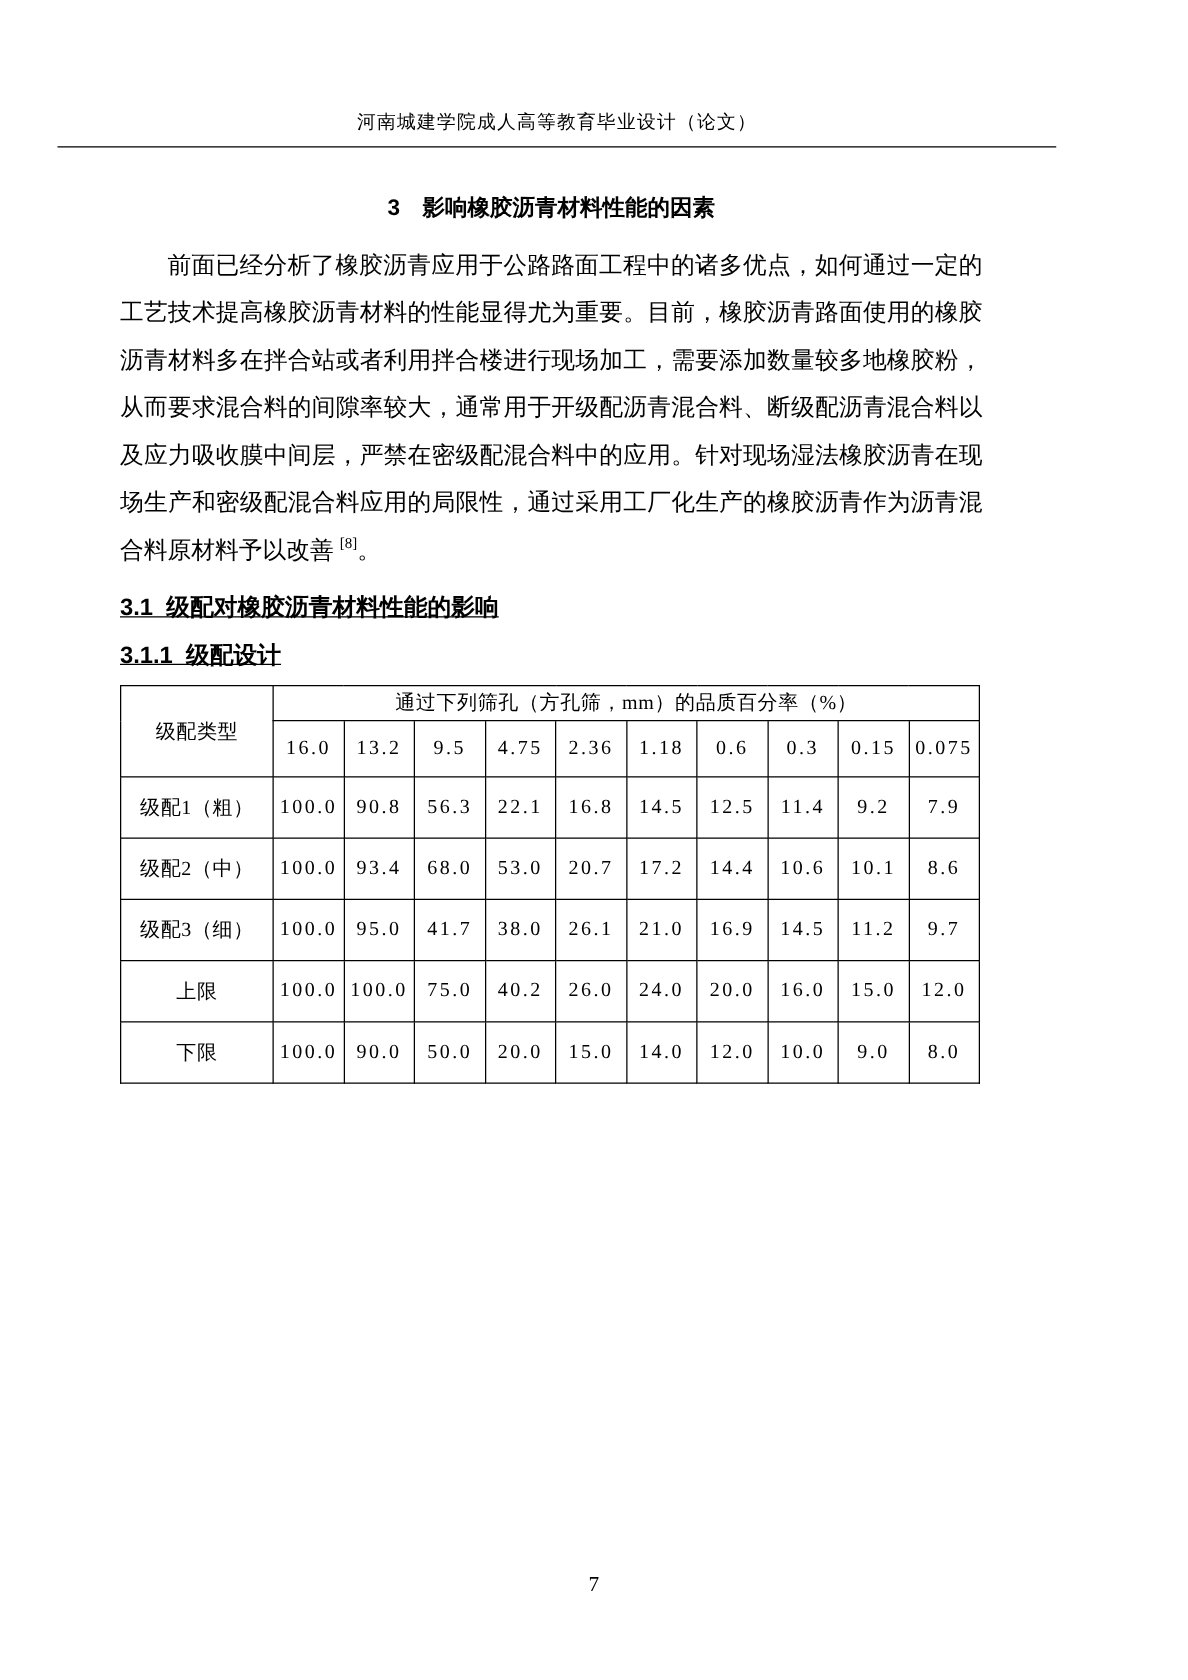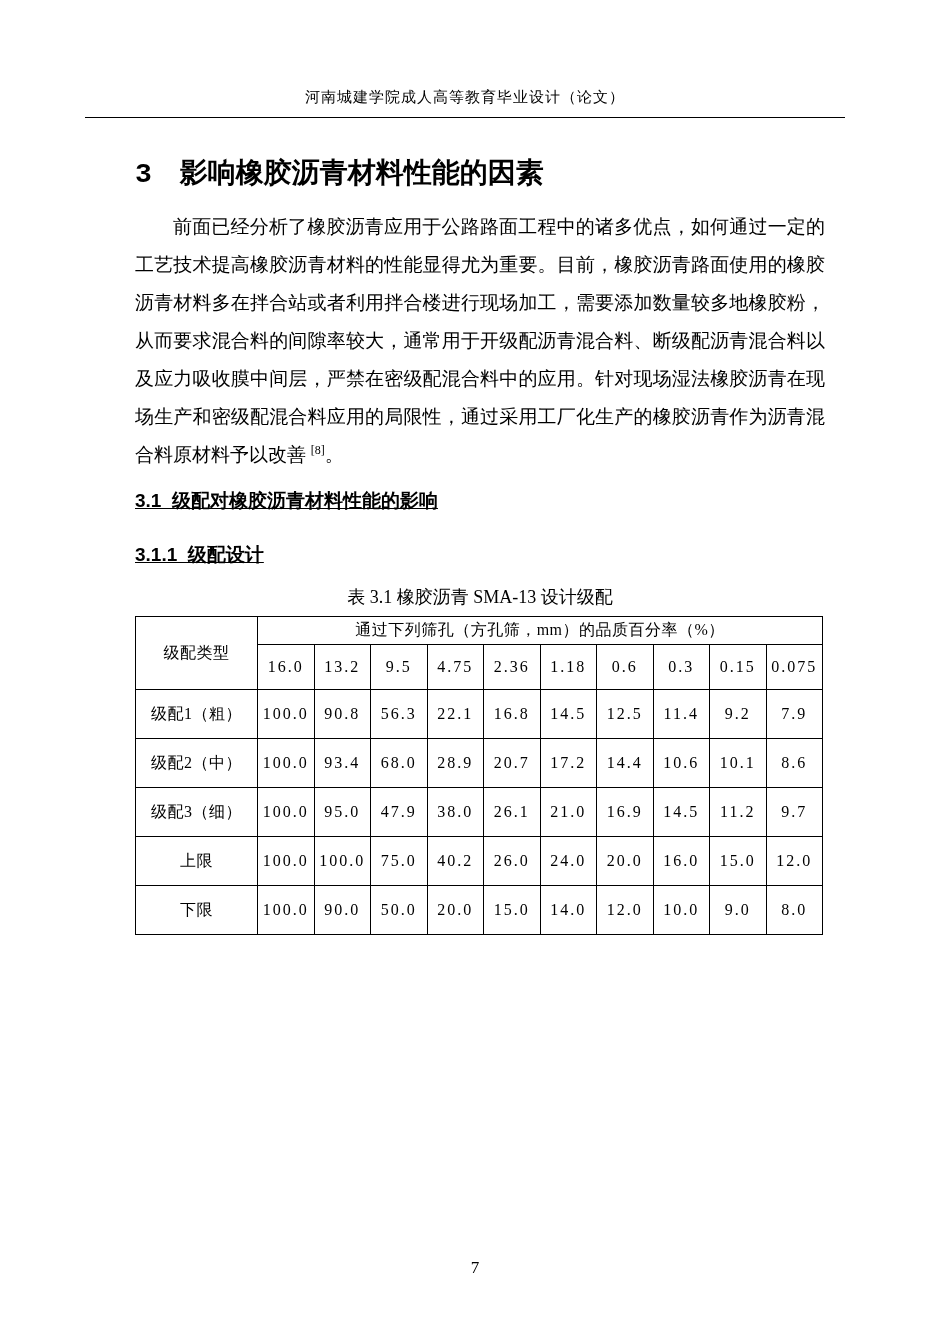--- a/index.html
+++ b/index.html
@@ -4,43 +4,44 @@
 <style>
   html, body { margin: 0; padding: 0; }
   body {
     width: 950px; height: 1344px;
     background: #ffffff; color: #000000;
     font-family: "Liberation Serif", "DejaVu Serif", serif;
   }
   .page {
     position: relative;
     width: 950px; height: 1344px;
-    padding: 88px 105px 0 85px;
+    padding: 88px 105px 0 46px;
     box-sizing: border-box;
     overflow: hidden;
   }
   .page-header {
     text-align: center;
     font-size: 15px;
     letter-spacing: 1px;
     padding-bottom: 10px;
   }
   .header-rule {
     border-bottom: 1px solid #000;
     height: 0;
   }
   .content {
     margin-left: 50px;
     width: 690px;
   }
   .chapter-title {
     margin: 36px 0 0 0;
-    font-size: 28px;
+    text-align: center;
+    font-size: 18px;
     font-weight: bold;
-    font-family: Liberation Mono, monospace;
+    font-family: Liberation Sans, sans-serif;
     white-space: pre-wrap;
   }
   .body-para {
     margin: 16px 0 0 0;
     font-size: 19px;
     line-height: 38px;
     text-align: justify;
     text-indent: 2em;
   }
   .ref-sup {
@@ -50,21 +51,21 @@
   }
   .section-heading, .subsection-heading {
     margin: 8px 0 0 0;
     font-size: 19px;
     line-height: 38px;
     font-weight: bold;
     font-family: "Liberation Sans", "DejaVu Sans", sans-serif;
     white-space: pre-wrap;
     text-decoration: underline;
   }
-  .subsection-heading { margin-top: 16px; }
+  .subsection-heading { margin-top: 0; }
   .table-caption {
     margin-top: 8px;
     text-align: center;
     font-size: 18px;
     line-height: 30px;
   }
   table.grad-table {
     margin-top: 4px;
     border-collapse: collapse;
     width: 688px;
@@ -106,21 +107,20 @@
 
     <h1 class="chapter-title">3　影响橡胶沥青材料性能的因素</h1>
 
     <p class="body-para"><span>前面已经分析了橡胶沥青应用于公路路面工程中的诸多优点，如何通过一定的工艺技术提高橡胶沥青材料的性能显得尤为重要。目前，橡胶沥青路面使用的橡胶沥青材料多在拌合站或者利用拌合楼进行现场加工，需要添加数量较多地橡胶粉，从而要求混合料的间隙率较大，通常用于开级配沥青混合料、断级配沥青混合料以及应力吸收膜中间层，严禁在密级配混合料中的应用。针对现场湿法橡胶沥青在现场生产和密级配混合料应用的局限性，通过采用工厂化生产的橡胶沥青作为沥青混合料原材料予以改善 </span><span class="ref-sup">[8]</span><span>。</span></p>
 
     <h2 class="section-heading">3.1  级配对橡胶沥青材料性能的影响</h2>
 
     <h3 class="subsection-heading">3.1.1  级配设计</h3>
 
 
-    <div class="table-caption">表 3.1 橡胶沥青 SMA-13 设计级配</div>
 
     <table class="grad-table">
       <colgroup>
         <col class="type-col">
       </colgroup>
       <thead>
         <tr>
           <th rowspan="2" class="label-cell">级配类型</th>
           <th colspan="10" class="group-header">通过下列筛孔（方孔筛，mm）的品质百分率（%）</th>
         </tr>
@@ -149,33 +149,33 @@
             <td class="num-cell">12.5</td>
             <td class="num-cell">11.4</td>
             <td class="num-cell">9.2</td>
             <td class="num-cell">7.9</td>
           </tr>
           <tr>
             <td class="label-cell">级配2（中）</td>
             <td class="num-cell">100.0</td>
             <td class="num-cell">93.4</td>
             <td class="num-cell">68.0</td>
-            <td class="num-cell">28.9</td>
+            <td class="num-cell">53.0</td>
             <td class="num-cell">20.7</td>
             <td class="num-cell">17.2</td>
             <td class="num-cell">14.4</td>
             <td class="num-cell">10.6</td>
             <td class="num-cell">10.1</td>
             <td class="num-cell">8.6</td>
           </tr>
           <tr>
             <td class="label-cell">级配3（细）</td>
             <td class="num-cell">100.0</td>
             <td class="num-cell">95.0</td>
-            <td class="num-cell">47.9</td>
+            <td class="num-cell">41.7</td>
             <td class="num-cell">38.0</td>
             <td class="num-cell">26.1</td>
             <td class="num-cell">21.0</td>
             <td class="num-cell">16.9</td>
             <td class="num-cell">14.5</td>
             <td class="num-cell">11.2</td>
             <td class="num-cell">9.7</td>
           </tr>
           <tr>
             <td class="label-cell">上限</td>

